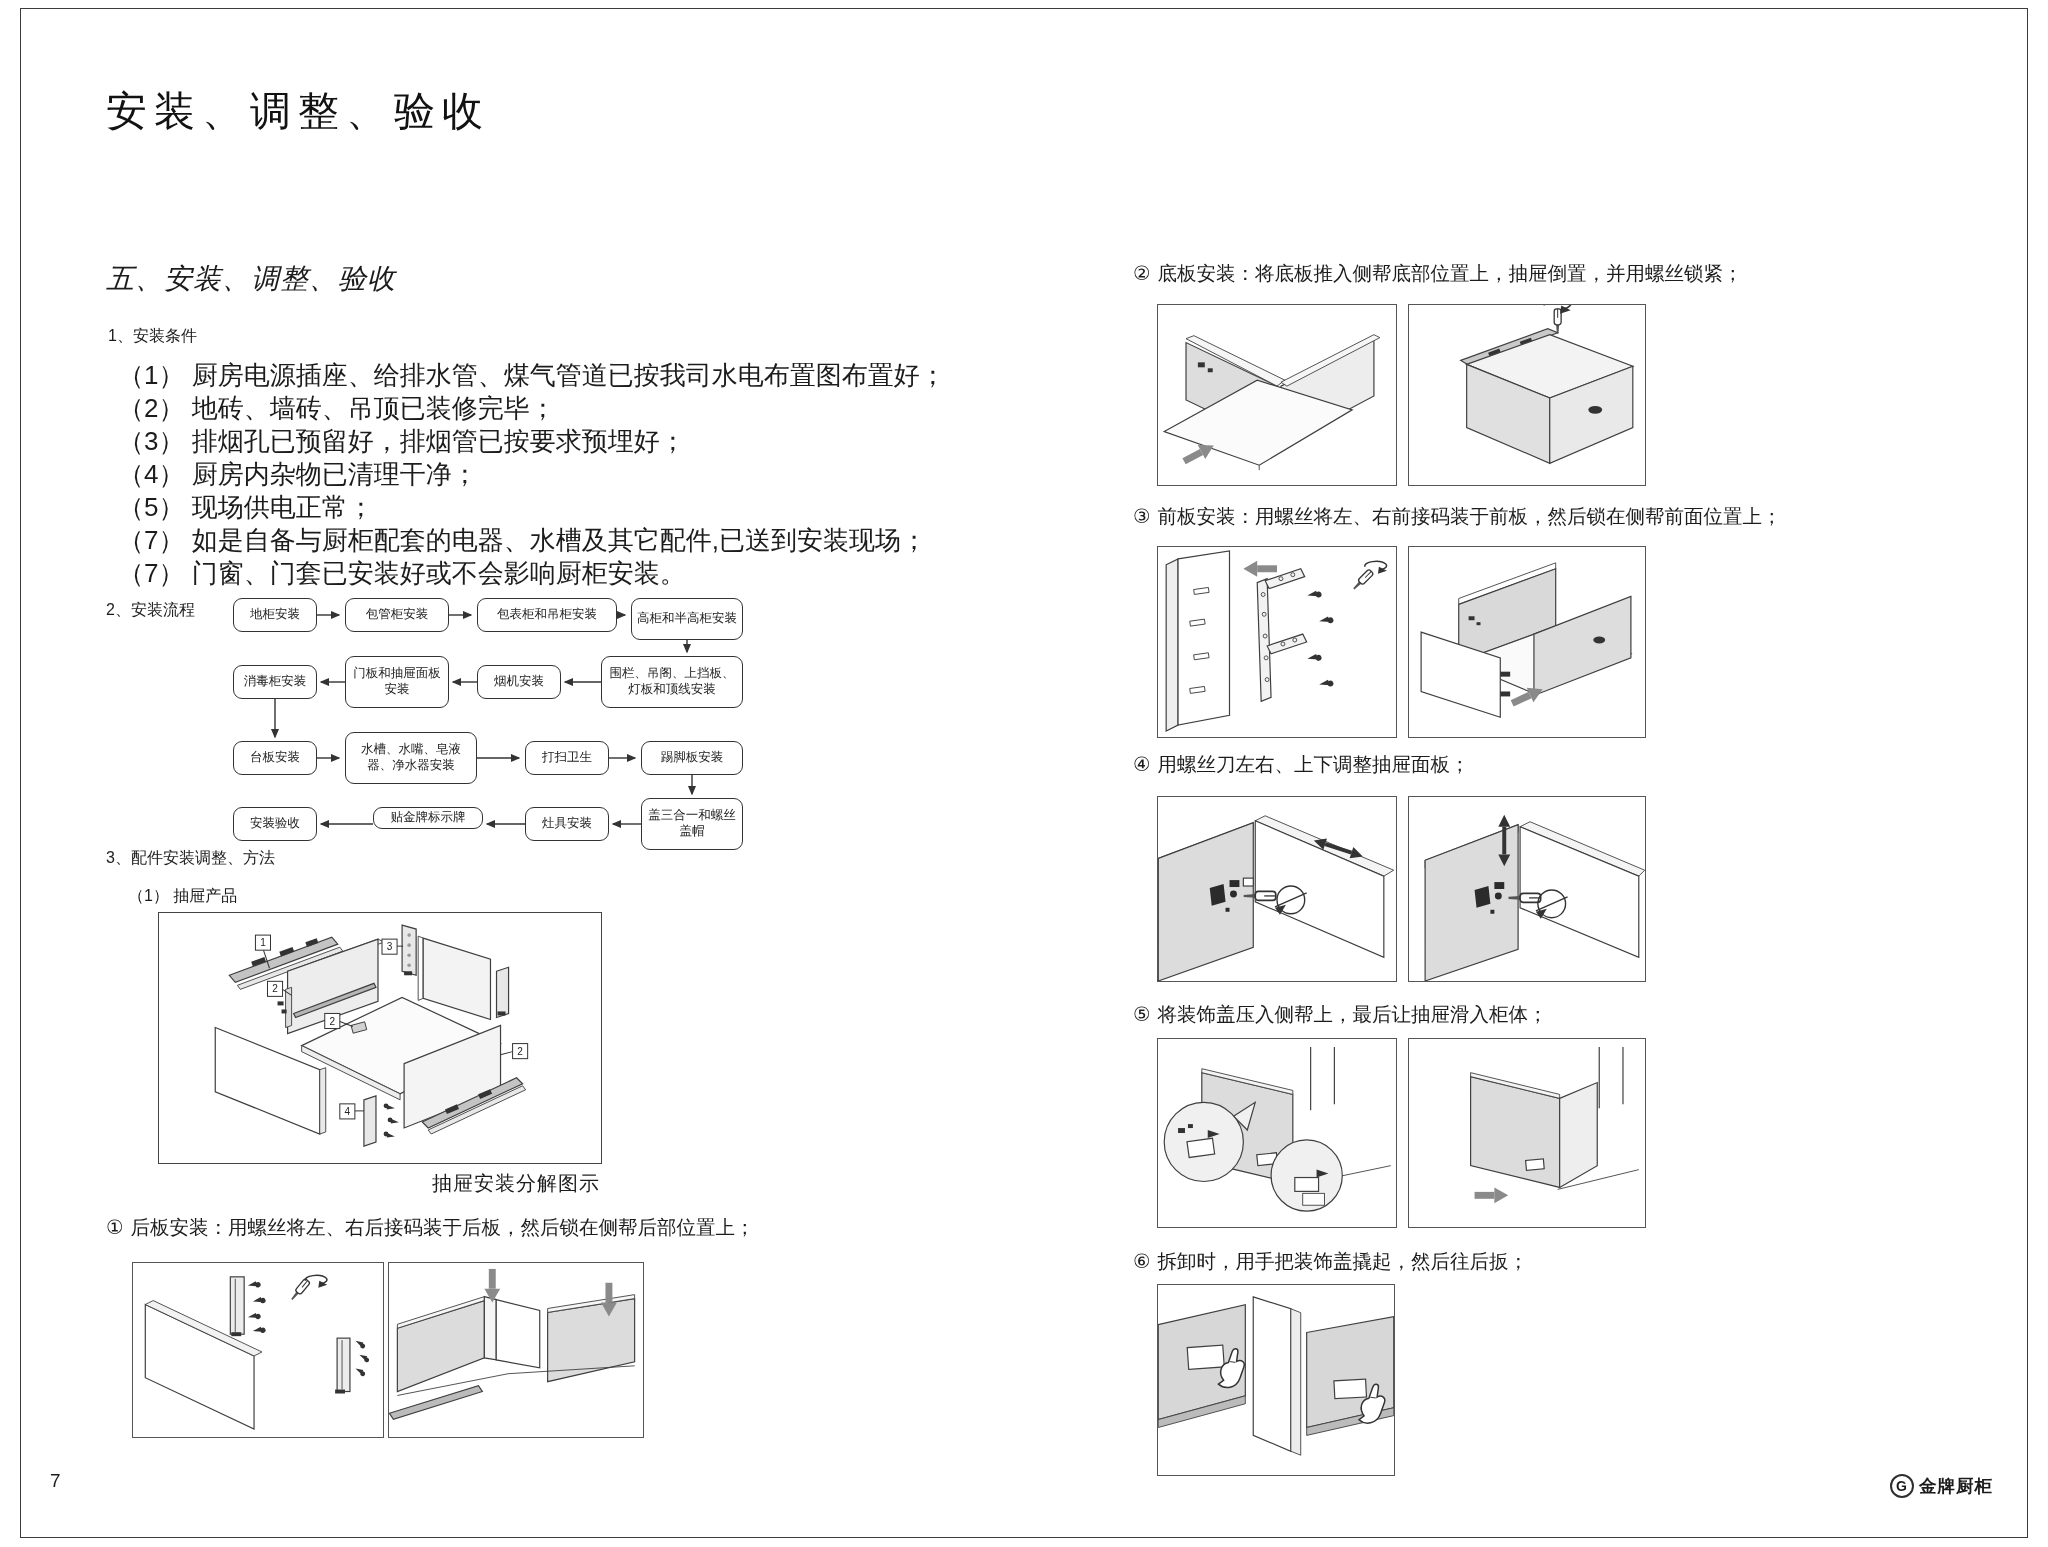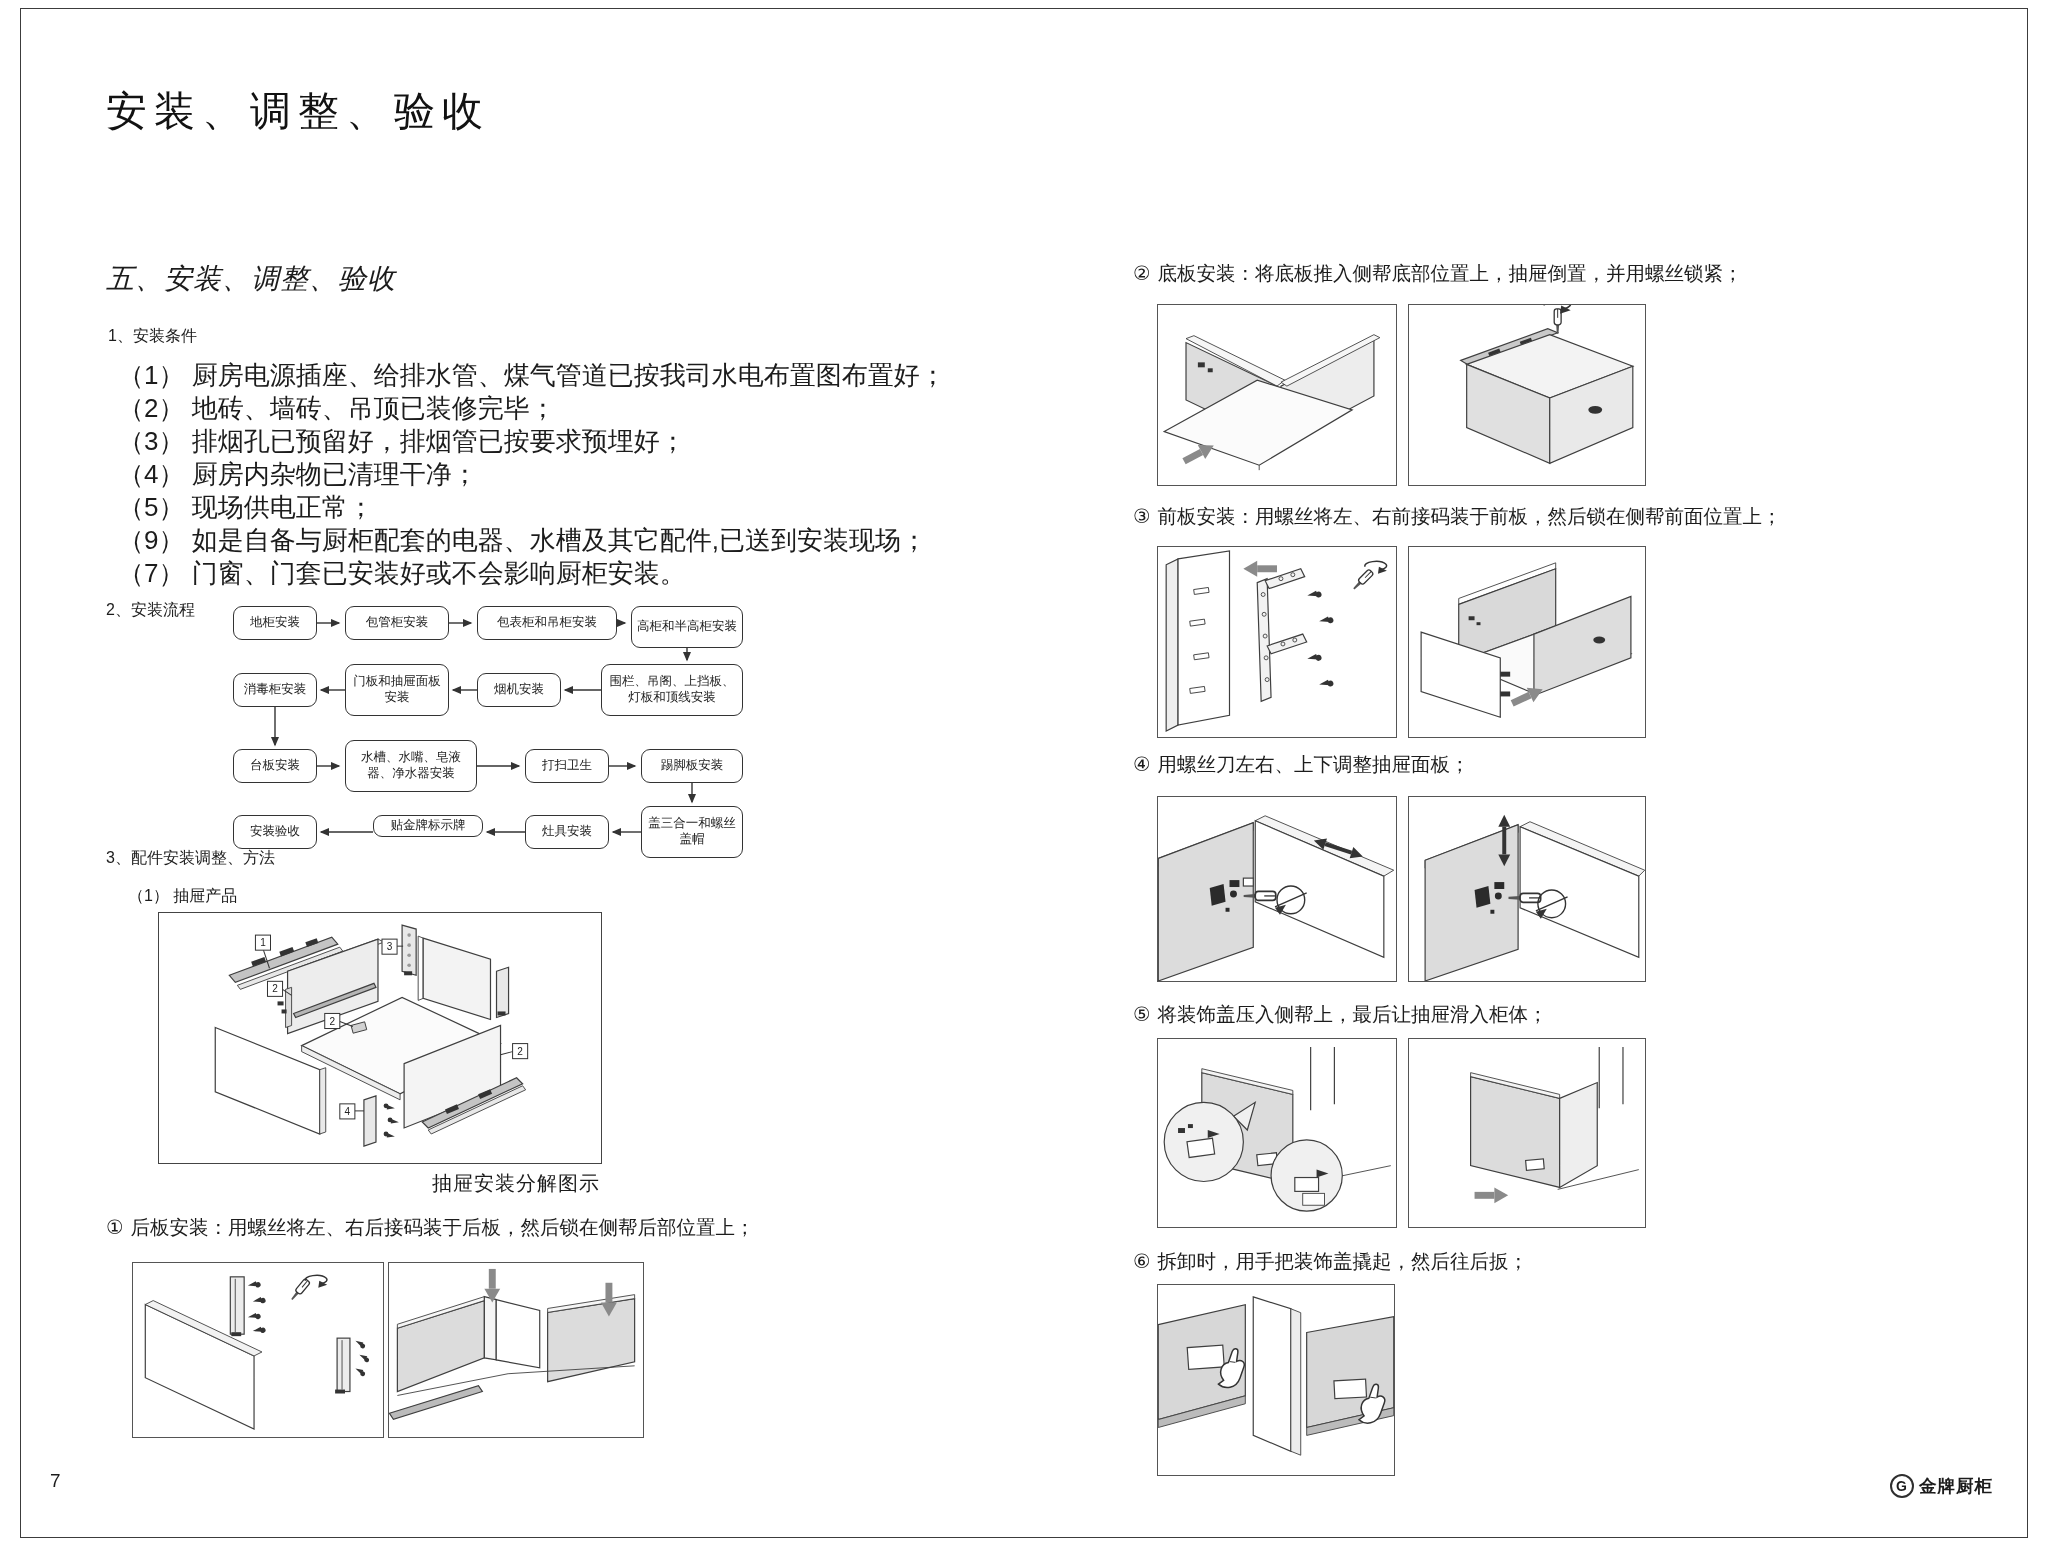--- a/index.html
+++ b/index.html
@@ -8,21 +8,21 @@
     font-family:"Liberation Sans","DejaVu Sans",sans-serif;color:#1c1c1c;overflow:hidden;
   }
   .abs{position:absolute;}
   .frame{left:20px;top:8px;width:2006px;height:1528px;border:1.5px solid #3c3c3c;}
   .title{left:106px;top:84px;font-size:41px;letter-spacing:7px;color:#121212;}
   .h-sec{left:106px;top:260px;font-size:28px;letter-spacing:1px;font-style:italic;}
   .h-sub{font-size:16px;}
   .cond{position:absolute;left:118px;font-size:26px;white-space:nowrap;}
   .steptxt{position:absolute;font-size:19.5px;white-space:nowrap;}
   .steptxt .num{margin-right:7px;}
-  .flowwrap{left:233px;top:598px;width:510px;height:252px;margin-top:8px;}
+  .flowwrap{left:233px;top:598px;width:510px;height:252px;}
   .fbox{
     position:absolute;border:1.4px solid #333;border-radius:9px;background:#fff;
     display:flex;align-items:center;justify-content:center;text-align:center;
     font-size:12.5px;line-height:1.25;padding:2px 4px;box-sizing:border-box;
   }
   .flowsvg{position:absolute;left:0;top:0;width:510px;height:252px;}
   .panel{position:absolute;border:1.4px solid #555;background:#fff;box-sizing:border-box;}
   .panel svg{width:100%;height:100%;display:block;}
   .figbox{left:158px;top:912px;width:442px;height:250px;border:1.2px solid #444;background:#fff;}
   .figcap{left:158px;top:1170px;width:442px;text-align:right;font-size:20px;letter-spacing:1px;}
@@ -83,21 +83,21 @@
 <div class="abs title">安装、调整、验收</div>
 
 <div class="abs h-sec">五、安装、调整、验收</div>
 
 <div class="abs h-sub" style="left:108px;top:326px">1、安装条件</div>
 <div class="cond" style="top:358px">（1） 厨房电源插座、给排水管、煤气管道已按我司水电布置图布置好；</div>
 <div class="cond" style="top:391px">（2） 地砖、墙砖、吊顶已装修完毕；</div>
 <div class="cond" style="top:424px">（3） 排烟孔已预留好，排烟管已按要求预埋好；</div>
 <div class="cond" style="top:457px">（4） 厨房内杂物已清理干净；</div>
 <div class="cond" style="top:490px">（5） 现场供电正常；</div>
-<div class="cond" style="top:523px">（9） 如是自备与厨柜配套的电器、水槽及其它配件,已送到安装现场；</div>
+<div class="cond" style="top:523px">（7） 如是自备与厨柜配套的电器、水槽及其它配件,已送到安装现场；</div>
 <div class="cond" style="top:556px">（7） 门窗、门套已安装好或不会影响厨柜安装。</div>
 
 <div class="abs h-sub" style="left:106px;top:600px">2、安装流程</div>
 
 <div class="abs flowwrap">
   <svg class="flowsvg" viewBox="0 0 510 252">
     <g stroke="#333" stroke-width="1.4">
       <line x1="84" y1="17" x2="106" y2="17" marker-end="url(#mA)"></line>
       <line x1="216" y1="17" x2="238" y2="17" marker-end="url(#mA)"></line>
       <line x1="384" y1="17" x2="392" y2="17" marker-end="url(#mA)"></line>

